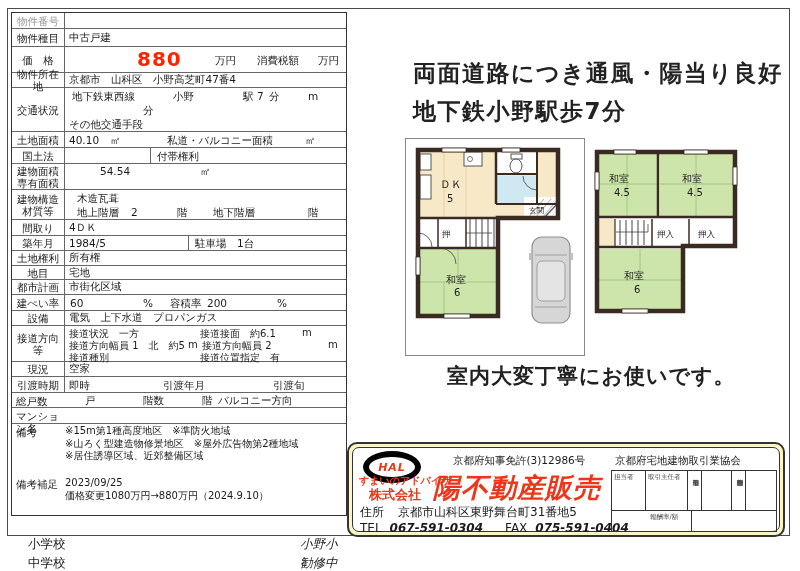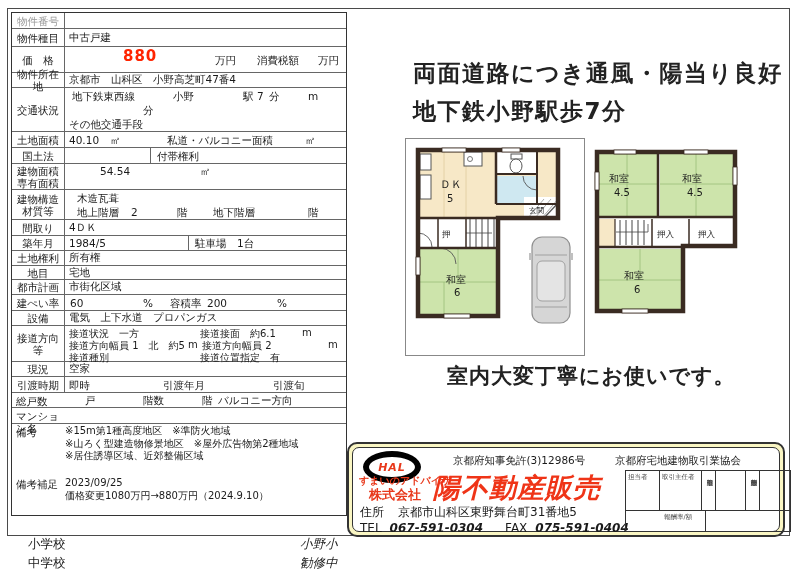--- a/index.html
+++ b/index.html
@@ -8,21 +8,21 @@
   
   .ptable{position:absolute;left:11px;top:12px;width:336px;border:1px solid #333;background:#fff;box-sizing:border-box;}
   .trow{display:flex;border-bottom:1px solid #666;box-sizing:border-box;}
   .trow:last-child{border-bottom:none;}
   .tlab{flex:0 0 53px;width:53px;border-right:1px solid #666;display:flex;flex-direction:column;align-items:center;justify-content:center;font-size:10.5px;line-height:12px;box-sizing:border-box;text-align:center;}
   .tval{flex:1;position:relative;font-size:10.5px;box-sizing:border-box;}
   .tval.pad{display:flex;align-items:center;padding-left:4px;}
   .abs{position:absolute;white-space:nowrap;}
   .nosep .tlab{border-right:none;align-items:flex-start;justify-content:flex-start;padding:2px 0 0 4px;text-align:left;}
   .grey{color:#999;}
-  .price{color:#ff2400;font-size:15px;font-weight:bold;letter-spacing:1px;}
+  .price{color:#ff2400;font-size:20px;font-weight:bold;letter-spacing:1px;margin-left:14px;}
   .vsep{position:absolute;top:0;bottom:0;border-left:1px solid #666;}
   .small{font-size:10px;}
   
   .headline{position:absolute;font-size:23px;font-weight:bold;color:#222;letter-spacing:1.5px;white-space:nowrap;}
   .caption{position:absolute;font-size:21px;font-weight:bold;color:#222;letter-spacing:1px;white-space:nowrap;}
   svg text{font-family:"DejaVu Sans",sans-serif;fill:#1a1a1a;}
   
   .school-label{position:absolute;font-size:12.5px;}
   .school-value{position:absolute;font-size:12.5px;font-style:italic;}
   
@@ -32,21 +32,21 @@
   .logo-sub{position:absolute;left:6px;top:26px;color:#e8391c;font-size:10px;font-weight:bold;white-space:nowrap;}
   .clicense{position:absolute;left:100px;top:6px;font-size:10.5px;white-space:nowrap;}
   .cassoc{position:absolute;left:262px;top:6px;font-size:10.5px;white-space:nowrap;}
   .cprefix{position:absolute;left:16px;top:38px;color:#e8391c;font-size:13px;font-weight:bold;}
   .cname{position:absolute;left:80px;top:22px;color:#ef3417;font-size:27px;font-weight:bold;font-style:italic;letter-spacing:1px;white-space:nowrap;}
   .caddr{position:absolute;left:7px;top:56px;font-size:12px;white-space:nowrap;}
   .caddr .lbl{margin-right:14px;}
   .ctel{position:absolute;left:7px;top:73px;font-size:12px;white-space:nowrap;}
   .ctel .num{font-style:italic;font-weight:bold;margin-left:8px;}
   .ctel .faxl{margin-left:22px;}
-  .mtable{position:absolute;left:272px;top:22px;width:166px;height:62px;border:1px solid #333;box-sizing:border-box;display:flex;flex-direction:column;}
+  .mtable{position:absolute;left:258px;top:22px;width:166px;height:62px;border:1px solid #333;box-sizing:border-box;display:flex;flex-direction:column;}
   .mtop{display:flex;flex:1;border-bottom:1px solid #333;}
   .mbot{display:flex;height:20px;margin-left:36px;}
   .mcell{border-right:1px solid #333;box-sizing:border-box;font-size:6.5px;color:#444;padding:2px 1px 0 2px;overflow:hidden;}
   .mcell:last-child{border-right:none;}
   .vert{writing-mode:vertical-rl;letter-spacing:0;padding-top:3px;}
 </style>
 </head>
 <body>
 
 <div class="page">

